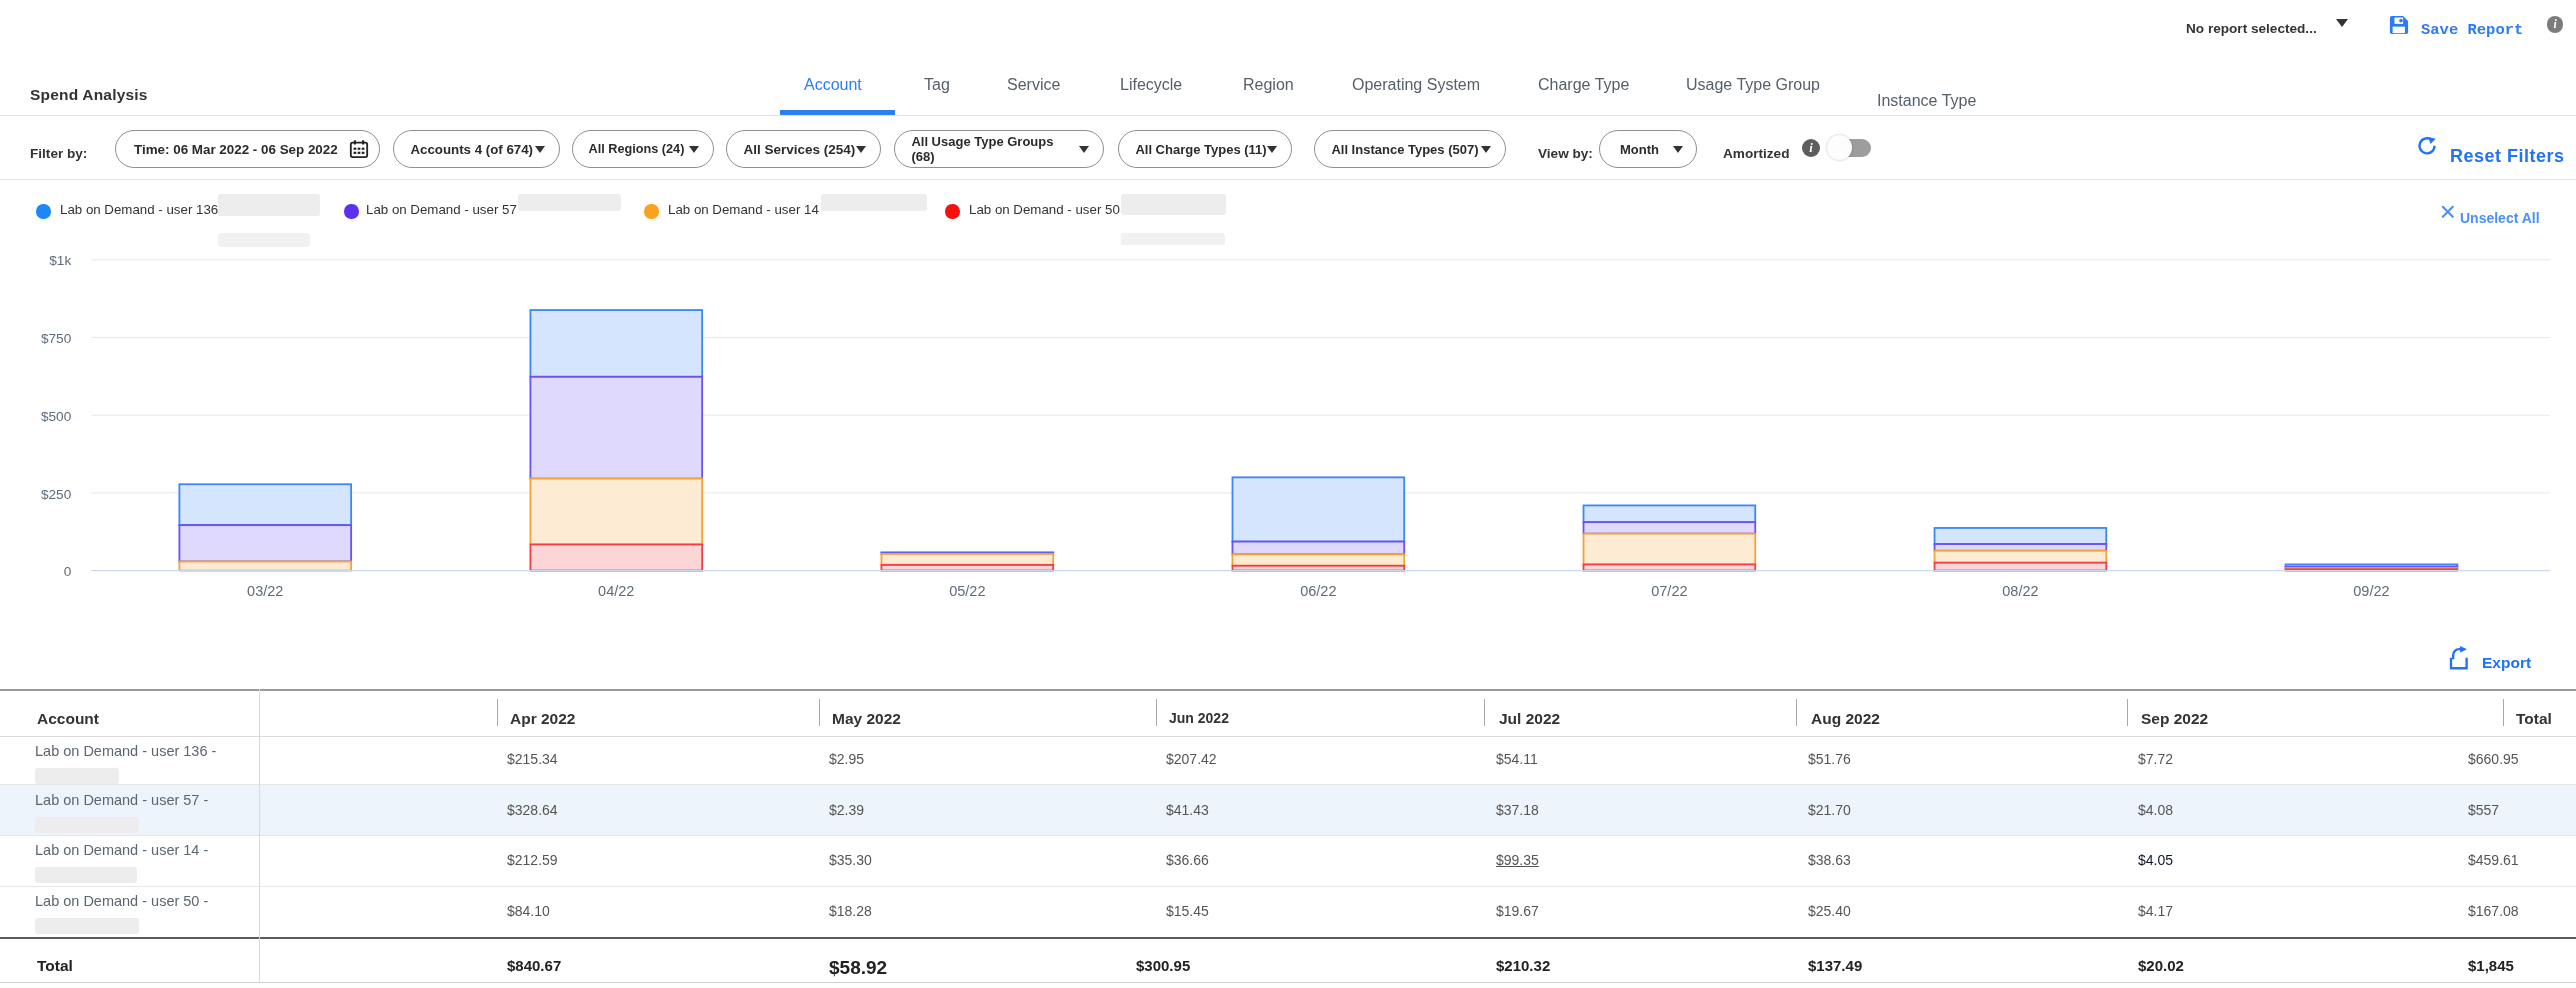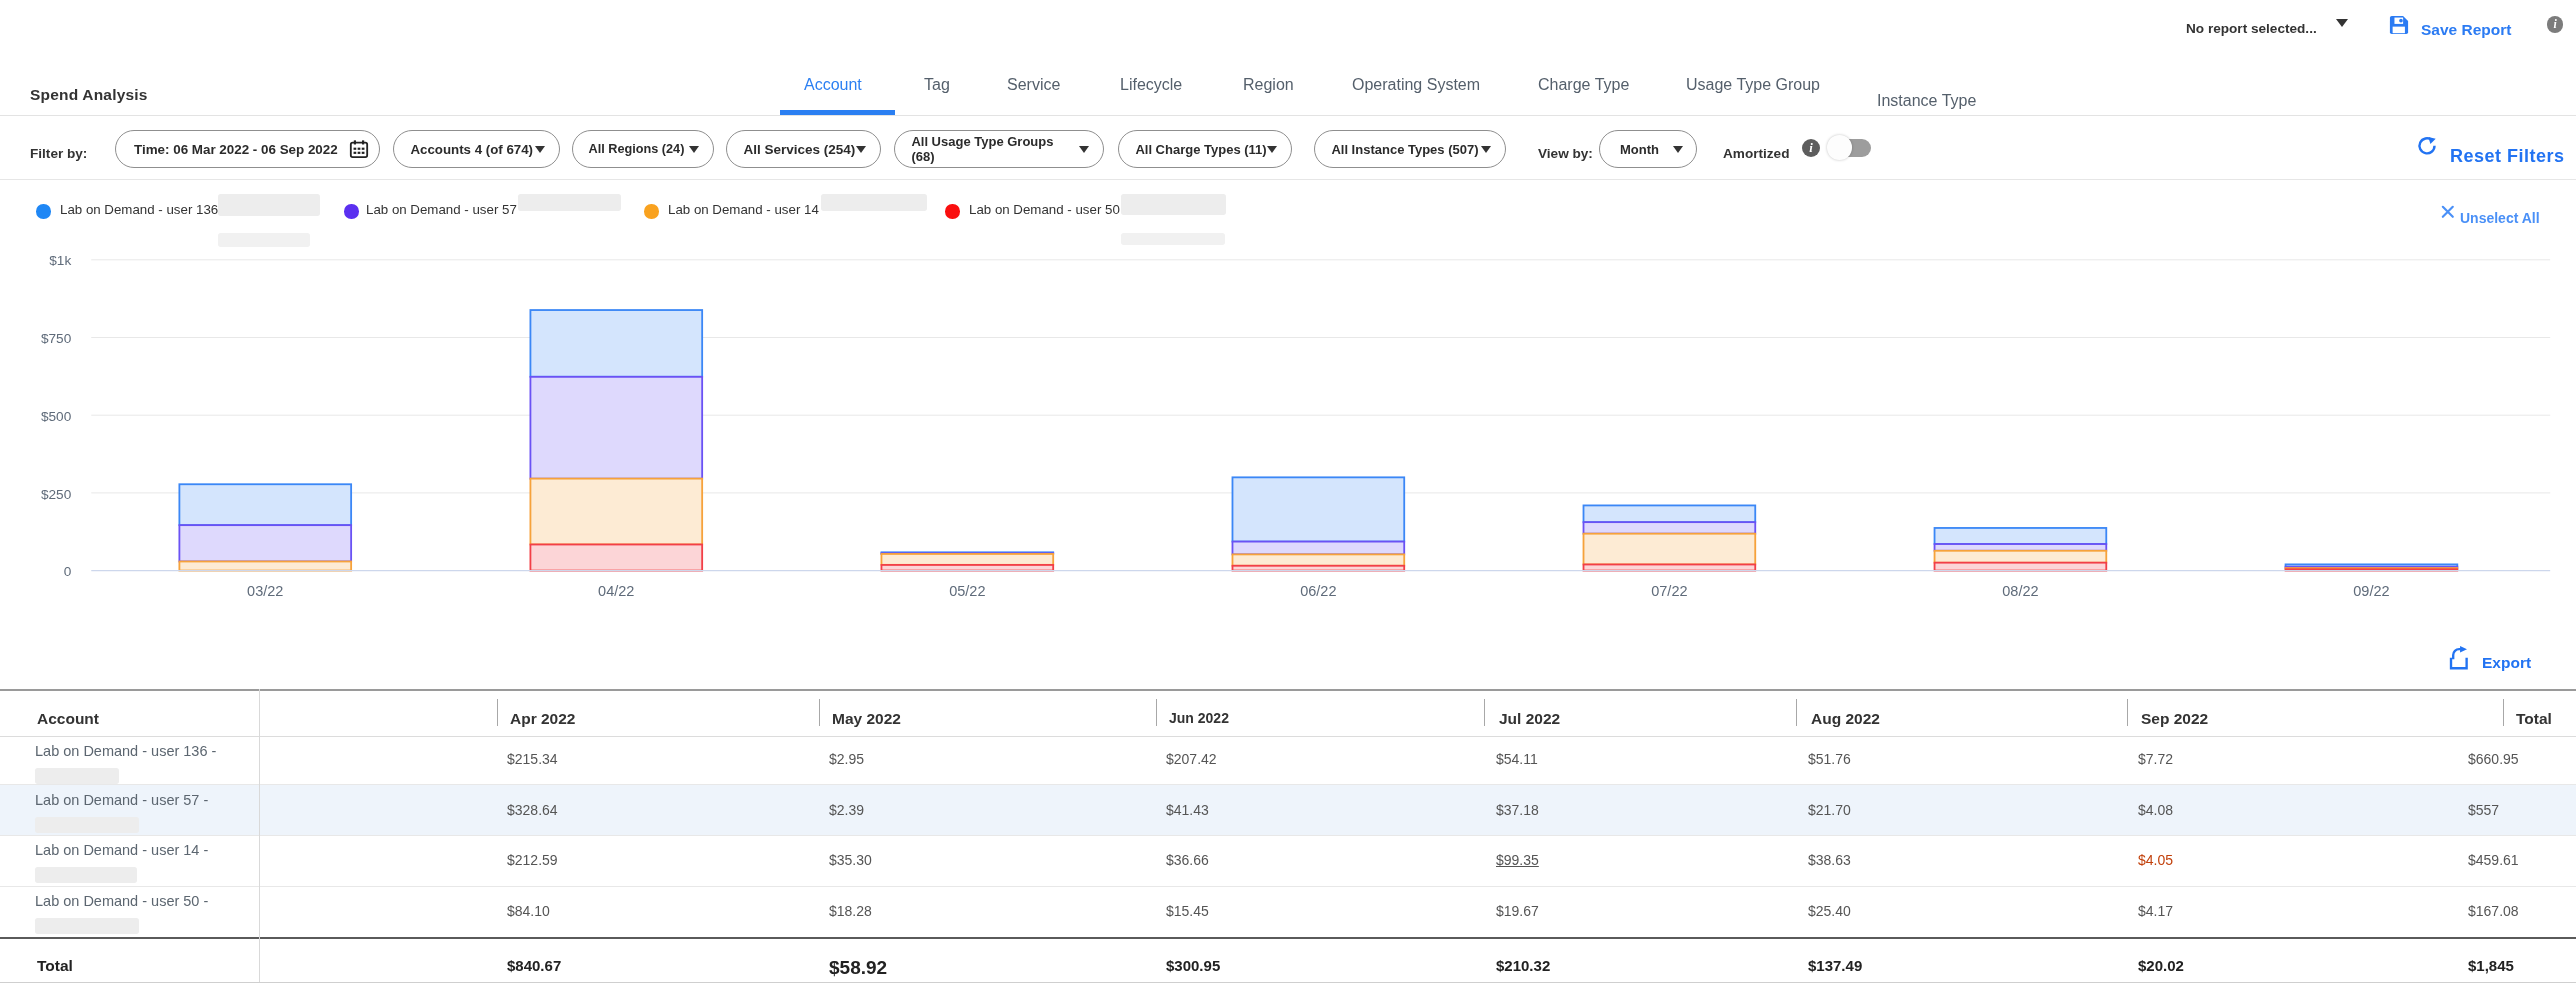--- a/index.html
+++ b/index.html
@@ -22,21 +22,21 @@
 <div class="page">
 
   <div class="abs b" style="left:2186px;top:14.5px;font-size:13.6px;color:#333;">No report selected...</div>
   <div class="caret" style="left:2336px;top:19px;"></div>
   <svg class="abs" style="left:2389px;top:14.5px;" width="20" height="20" viewBox="0 0 22 22">
     <path d="M3 1 h12.5 L21 6.5 V19 a2 2 0 0 1 -2 2 H3 a2 2 0 0 1 -2 -2 V3 a2 2 0 0 1 2 -2 z" fill="#2b7bf3"></path>
     <rect x="6" y="2.8" width="9.5" height="7" fill="#fff"></rect>
     <circle cx="13.2" cy="6.2" r="2" fill="#2b7bf3"></circle>
     <rect x="4" y="12.8" width="13.5" height="7.2" fill="#fff"></rect>
   </svg>
-  <div class="abs b blue" style="left:2421px;top:14.5px;font-size:15.5px;">Save Report</div>
+  <div class="abs b blue" style="left:2421px;top:14.5px;font-size:15.5px;font-family:Liberation Mono, monospace;">Save Report</div>
   <div class="abs" style="left:2547px;top:16.4px;width:16.4px;height:16.4px;border-radius:50%;background:#7c7c7c;"></div>
   <div class="abs" style="left:2547px;top:16.4px;width:16.4px;height:16.4px;text-align:center;font-family:'Liberation Serif',serif;font-weight:700;font-style:italic;font-size:11.8px;line-height:16.4px;color:#fff;">i</div>
 
   <div class="abs b" style="left:30px;top:80px;font-size:15.5px;letter-spacing:0.2px;color:#333;">Spend Analysis</div>
   <div class="abs" style="left:804px;top:76px;font-size:16px;color:#2b7ff2;">Account</div>
   <div class="abs" style="left:924px;top:76px;font-size:16px;color:#545f6b;">Tag</div>
   <div class="abs" style="left:1007px;top:76px;font-size:16px;color:#545f6b;">Service</div>
   <div class="abs" style="left:1120px;top:76px;font-size:16px;color:#545f6b;">Lifecycle</div>
   <div class="abs" style="left:1243px;top:76px;font-size:16px;color:#545f6b;">Region</div>
   <div class="abs" style="left:1352px;top:76px;font-size:16px;color:#545f6b;">Operating System</div>
@@ -225,33 +225,33 @@
 <div class="abs" style="left:1808px;top:802px;font-size:14px;color:#555;">$21.70</div>
 <div class="abs" style="left:2138px;top:802px;font-size:14px;color:#555;">$4.08</div>
 <div class="abs" style="left:2468px;top:802px;font-size:14px;color:#555;">$557</div>
 <div class="abs" style="left:35px;top:842px;font-size:14.5px;color:#5c6670;">Lab on Demand - user 14 -</div>
 <div class="blur" style="left:35px;top:867px;width:102px;height:16.4px;"></div>
 <div class="abs" style="left:507px;top:852px;font-size:14px;color:#555;">$212.59</div>
 <div class="abs" style="left:829px;top:852px;font-size:14px;color:#555;">$35.30</div>
 <div class="abs" style="left:1166px;top:852px;font-size:14px;color:#555;">$36.66</div>
 <div class="abs" style="left:1496px;top:852px;font-size:14px;color:#555;text-decoration:underline;">$99.35</div>
 <div class="abs" style="left:1808px;top:852px;font-size:14px;color:#555;">$38.63</div>
-<div class="abs" style="left:2138px;top:852px;font-size:14px;color:#c2410c;">$4.05</div>
+<div class="abs" style="left:2138px;top:852px;font-size:14px;color:#0f172a;">$4.05</div>
 <div class="abs" style="left:2468px;top:852px;font-size:14px;color:#555;">$459.61</div>
 <div class="abs" style="left:35px;top:893px;font-size:14.5px;color:#5c6670;">Lab on Demand - user 50 -</div>
 <div class="blur" style="left:35px;top:918px;width:104px;height:16.4px;"></div>
 <div class="abs" style="left:507px;top:903px;font-size:14px;color:#555;">$84.10</div>
 <div class="abs" style="left:829px;top:903px;font-size:14px;color:#555;">$18.28</div>
 <div class="abs" style="left:1166px;top:903px;font-size:14px;color:#555;">$15.45</div>
 <div class="abs" style="left:1496px;top:903px;font-size:14px;color:#555;">$19.67</div>
 <div class="abs" style="left:1808px;top:903px;font-size:14px;color:#555;">$25.40</div>
 <div class="abs" style="left:2138px;top:903px;font-size:14px;color:#555;">$4.17</div>
 <div class="abs" style="left:2468px;top:903px;font-size:14px;color:#555;">$167.08</div>
 <div class="abs b" style="left:37px;top:951px;font-size:15.5px;color:#222;">Total</div>
 <div class="abs b" style="left:507px;top:951px;font-size:15px;color:#222;">$840.67</div>
 <div class="abs b" style="left:829px;top:951px;font-size:19px;color:#222;">$58.92</div>
-<div class="abs b" style="left:1166px;top:951px;font-size:15px;color:#222;text-align:right;">$300.95</div>
+<div class="abs b" style="left:1136px;top:951px;font-size:15px;color:#222;text-align:right;">$300.95</div>
 <div class="abs b" style="left:1496px;top:951px;font-size:15px;color:#222;">$210.32</div>
 <div class="abs b" style="left:1808px;top:951px;font-size:15px;color:#222;">$137.49</div>
 <div class="abs b" style="left:2138px;top:951px;font-size:15px;color:#222;">$20.02</div>
 <div class="abs b" style="left:2468px;top:951px;font-size:15px;color:#222;">$1,845</div>
 </div>
 
 
 </body></html>

